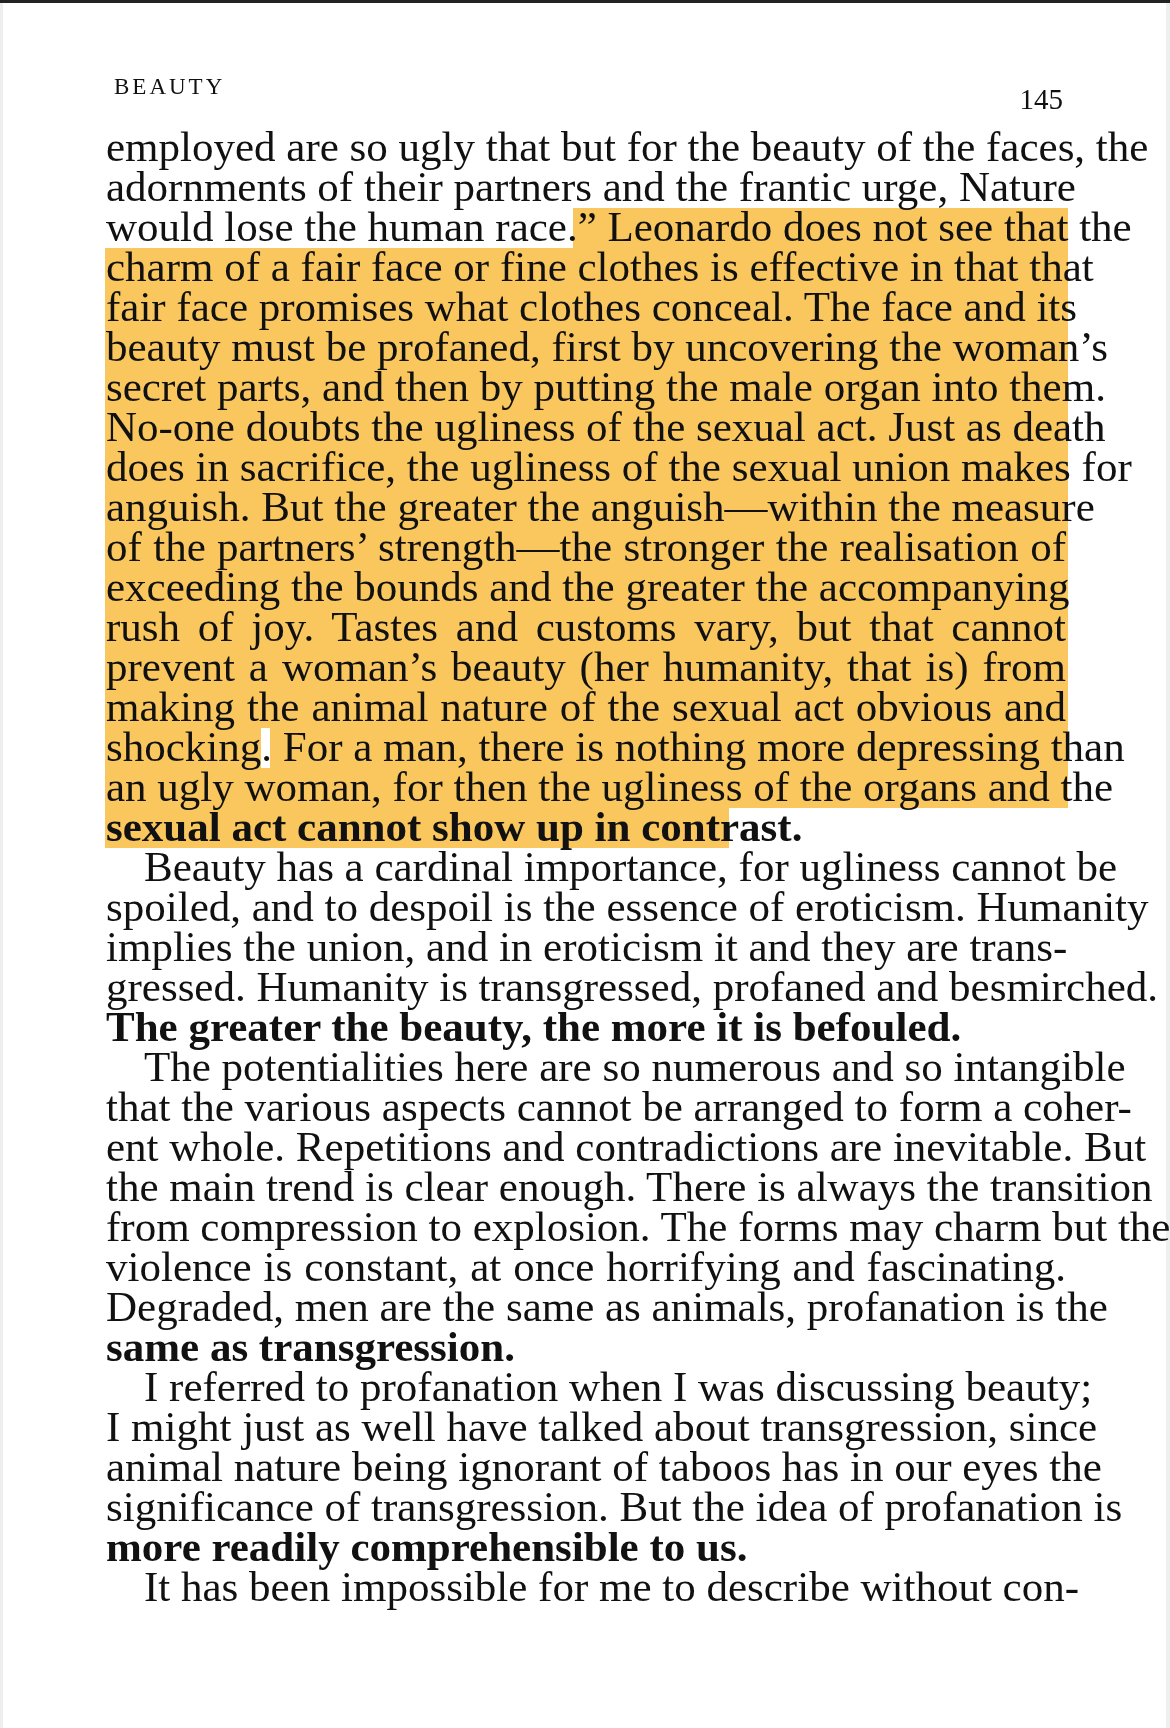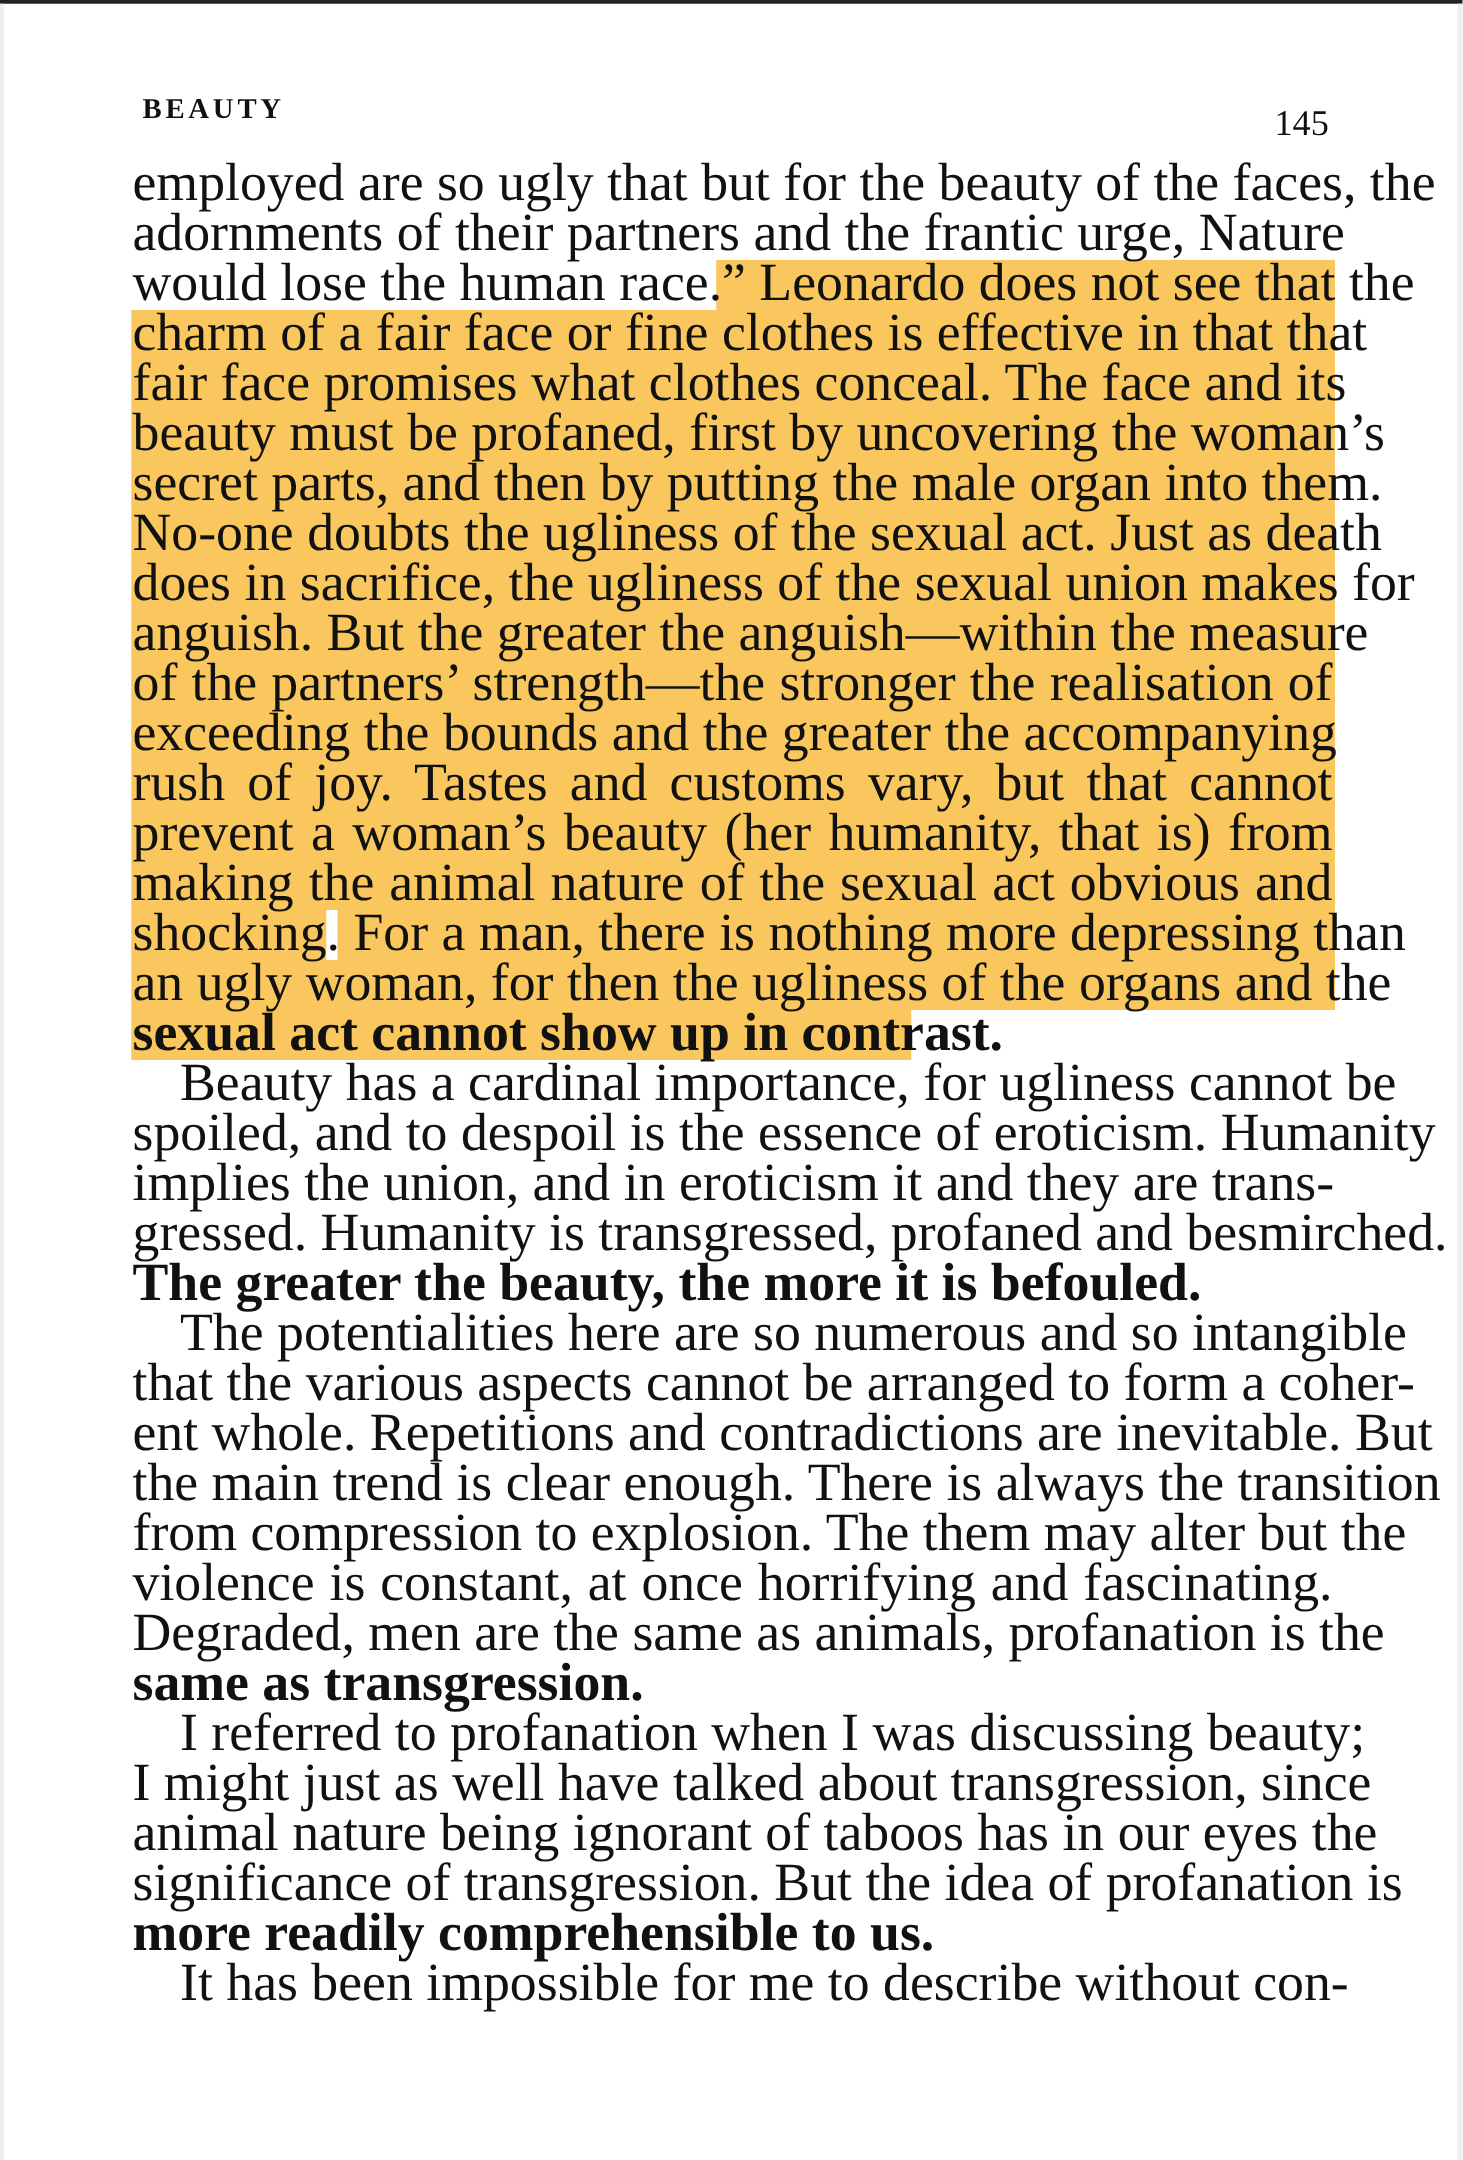--- a/index.html
+++ b/index.html
@@ -7,21 +7,21 @@
     width: 1170px; height: 1728px; position: relative; overflow: hidden;
     background: #ffffff;
     font-family: "Liberation Serif", "DejaVu Serif", serif;
     color: #111;
   }
   .topbar { position: absolute; left: 0; top: 0; width: 1170px; height: 3px; background: #222; }
   .leftstrip { position: absolute; left: 0; top: 3px; width: 3px; height: 1725px; background: #eeeeee; }
   .rightstrip { position: absolute; right: 0; top: 3px; width: 4px; height: 1725px; background: #efefef; }
   .running-head {
     position: absolute; left: 114px; top: 74px;
-    font-size: 23px; letter-spacing: 3px; font-weight: bold;
+    font-size: 23px; letter-spacing: 3px; font-weight: normal;
   }
   .page-num {
     position: absolute; right: 107px; top: 70px; font-size: 29px; margin-top: 13px;
   }
   .page { position: absolute; left: 0; top: 0; width: 1170px; height: 1728px; }
   .line {
     position: absolute; left: 106px; width: 960px; height: 40px;
     font-size: 43px; line-height: 40px; white-space: nowrap;
     text-align: justify; text-align-last: justify;
   }
@@ -68,21 +68,21 @@
     <div class="line last" style="top:807px">sexual act cannot show up in contrast.</div>
     <div class="line indent" style="top:847px">Beauty has a cardinal importance, for ugliness cannot be</div>
     <div class="line" style="top:887px">spoiled, and to despoil is the essence of eroticism. Humanity</div>
     <div class="line" style="top:927px">implies the union, and in eroticism it and they are trans-</div>
     <div class="line" style="top:967px">gressed. Humanity is transgressed, profaned and besmirched.</div>
     <div class="line last" style="top:1007px">The greater the beauty, the more it is befouled.</div>
     <div class="line indent" style="top:1047px">The potentialities here are so numerous and so intangible</div>
     <div class="line" style="top:1087px">that the various aspects cannot be arranged to form a coher-</div>
     <div class="line" style="top:1127px">ent whole. Repetitions and contradictions are inevitable. But</div>
     <div class="line" style="top:1167px">the main trend is clear enough. There is always the transition</div>
-    <div class="line" style="top:1207px">from compression to explosion. The them may alter but the</div>
+    <div class="line" style="top:1207px">from compression to explosion. The forms may charm but the</div>
     <div class="line" style="top:1247px">violence is constant, at once horrifying and fascinating.</div>
     <div class="line" style="top:1287px">Degraded, men are the same as animals, profanation is the</div>
     <div class="line last" style="top:1327px">same as transgression.</div>
     <div class="line indent" style="top:1367px">I referred to profanation when I was discussing beauty;</div>
     <div class="line" style="top:1407px">I might just as well have talked about transgression, since</div>
     <div class="line" style="top:1447px">animal nature being ignorant of taboos has in our eyes the</div>
     <div class="line" style="top:1487px">significance of transgression. But the idea of profanation is</div>
     <div class="line last" style="top:1527px">more readily comprehensible to us.</div>
     <div class="line indent" style="top:1567px">It has been impossible for me to describe without con-</div>
   </div>

